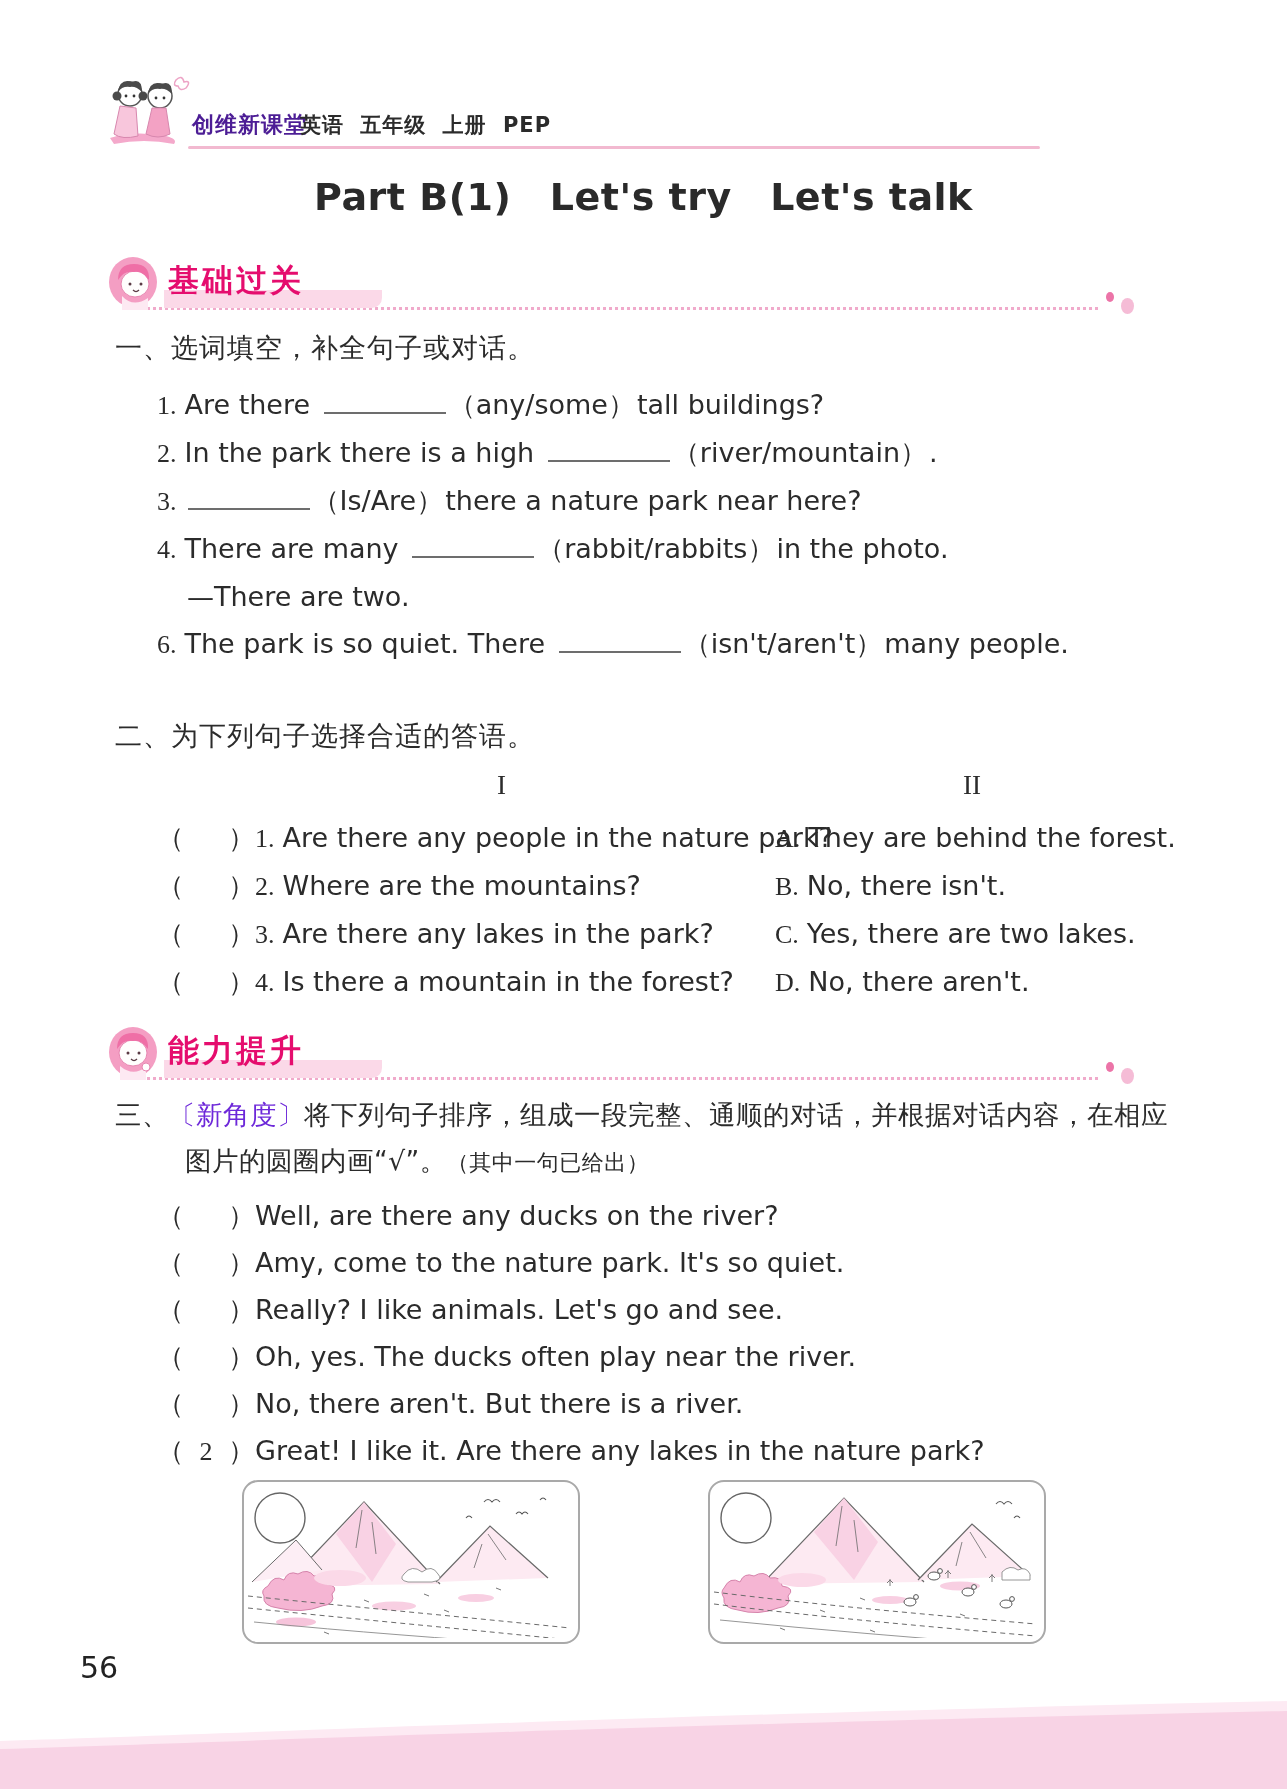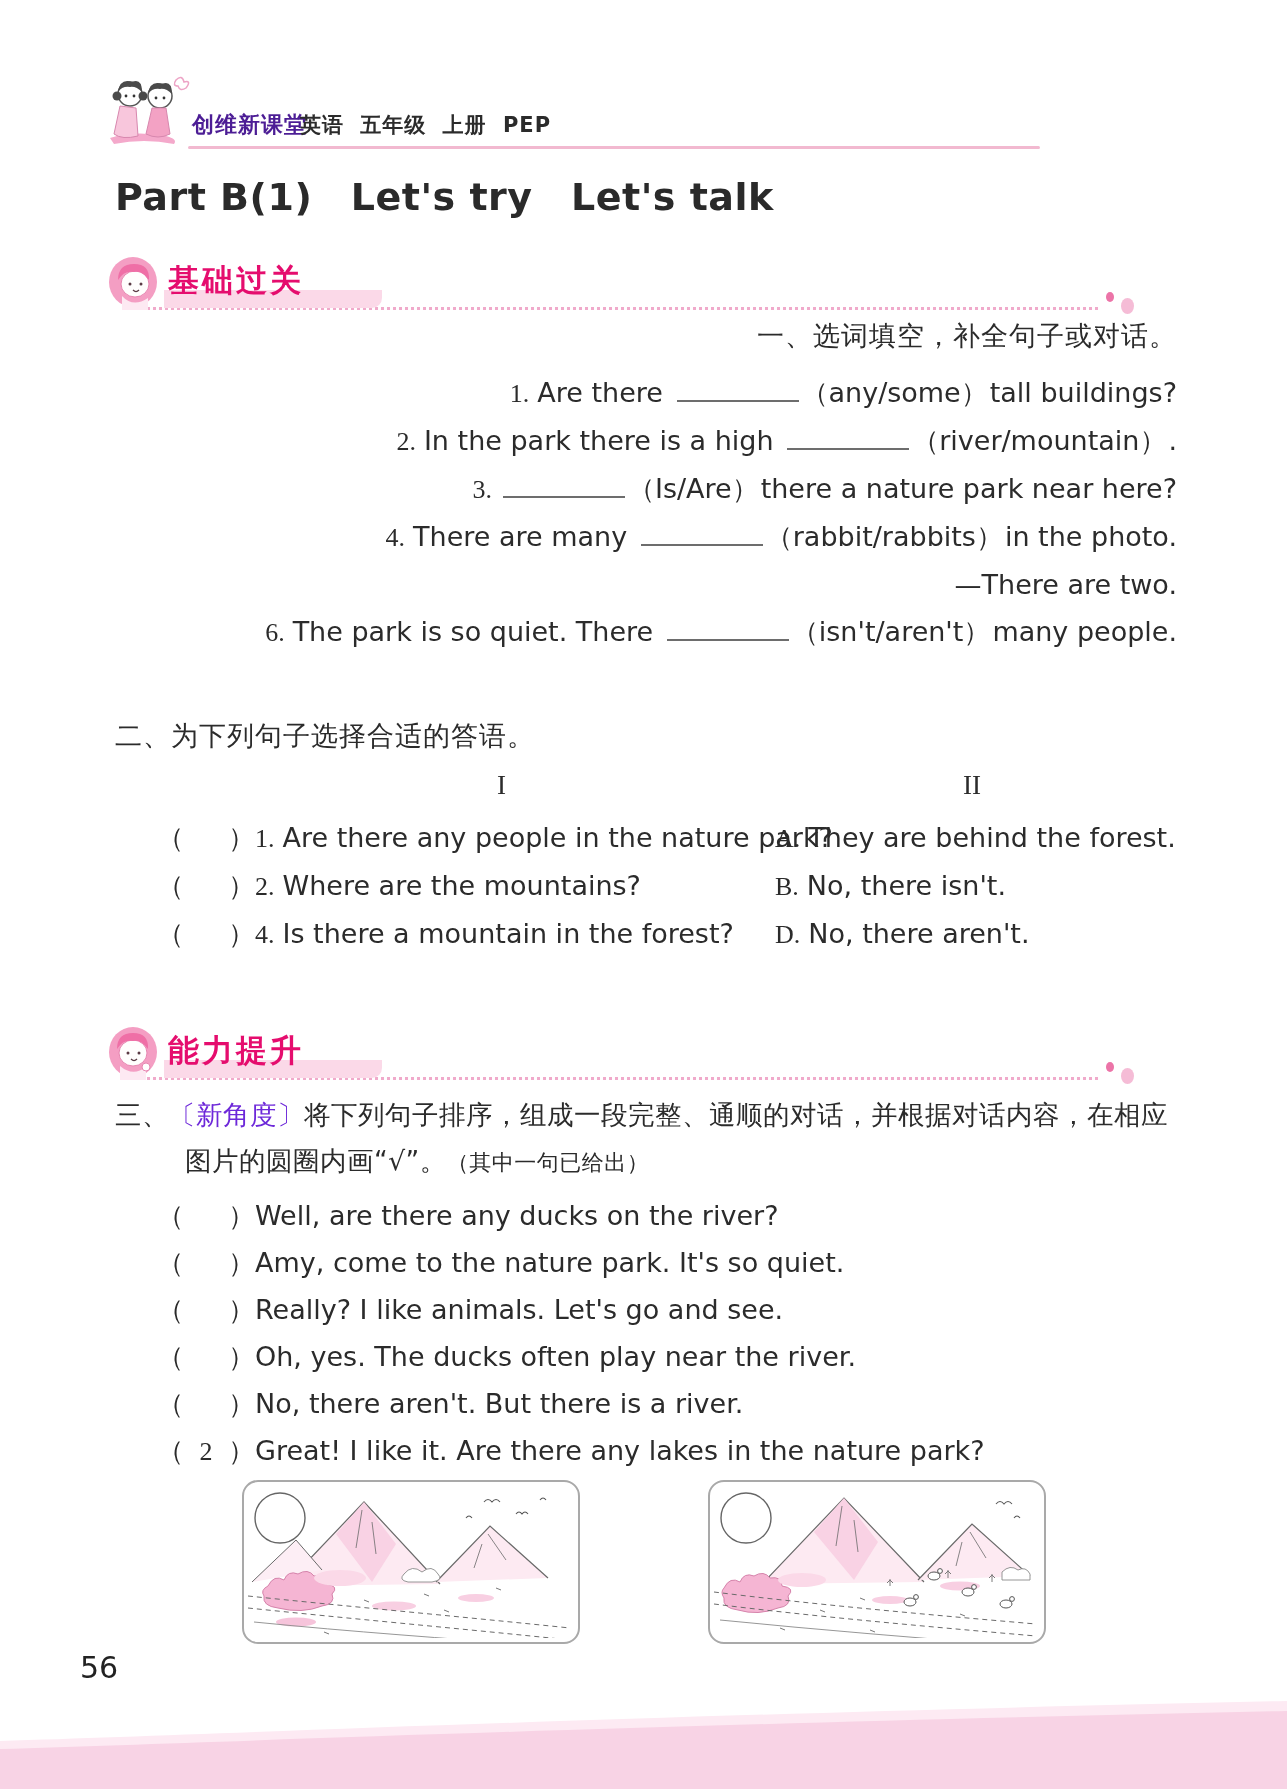--- a/index.html
+++ b/index.html
@@ -6,21 +6,21 @@
   .page{position:relative;width:1287px;height:1789px;background:#fff;overflow:hidden;
         font-family:"DejaVu Sans","Liberation Sans",sans-serif;color:#2b2b2b;}
 
   
   .hdr{position:absolute;left:100px;top:70px;width:1090px;height:84px;}
   .hdr-logo{position:absolute;left:4px;top:2px;}
   .hdr-brand{position:absolute;left:92px;top:40px;font-size:22px;font-weight:bold;color:#4c1d95;letter-spacing:1px;}
   .hdr-edition{position:absolute;left:200px;top:41px;font-size:21px;color:#2b2b2b;letter-spacing:1px;word-spacing:8px;font-weight:bold;}
   .hdr-rule{position:absolute;left:88px;top:76px;width:852px;height:0;border-bottom:3px solid #f2b9d0;border-radius:2px;}
 
-  .doc-title{position:absolute;left:115px;top:172px;width:1057px;margin:0;text-align:left;
+  .doc-title{position:absolute;left:115px;top:172px;width:1057px;margin:0;text-align:center;
              font-size:38px;font-weight:600;letter-spacing:.5px;color:#2a2a2a;white-space:pre;}
 
   
   .banner{position:absolute;left:100px;width:1090px;height:60px;}
   .banner-dots-rule{position:absolute;left:28px;right:92px;bottom:4px;border-bottom:3px dotted #f0aacb;}
   .banner-icon{position:absolute;left:8px;top:2px;}
   .banner-label{position:absolute;left:64px;top:6px;font-size:31px;font-weight:bold;color:#e50d6e;
                 font-family:"Liberation Sans",sans-serif;letter-spacing:3px;
                 background:linear-gradient(to bottom,transparent 62%,#fbd9e8 62%);
                 padding:0 78px 6px 4px;border-radius:0 10px 10px 0;}
@@ -100,21 +100,21 @@
       <circle cx="22" cy="28" r="1.5" fill="#5a3a44"></circle>
         <circle cx="33" cy="28" r="1.5" fill="#5a3a44"></circle>
       <path d="M25,34 q3,3 6,0" stroke="#5a3a44" stroke-width="1.2" fill="none"></path>
       <path d="M14,40 Q25,52 40,42 L40,54 L14,54 Z" fill="#fde9f2"></path>
     </svg>
     <span class="banner-label">基础过关</span>
     <span class="dot-s"></span>
     <span class="dot-b"></span>
   </div>
 
-  <div class="ex" style="top:316px;text-align:right;">
+  <div class="ex" style="top:328px;">
     <div class="ex-heading">一、选词填空，补全句子或对话。</div>
     <div class="rows" style="margin-top:13px;">
       <div class="row">
         <span class="num">1.</span><span class="pre">Are there</span> <span class="blank"></span><span>（any/some）</span><span class="post">tall buildings?</span>
       </div>
       <div class="row">
         <span class="num">2.</span><span class="pre">In the park there is a high</span> <span class="blank"></span><span>（river/mountain）</span><span class="post">.</span>
       </div>
       <div class="row">
         <span class="num">3.</span><span class="blank"></span><span>（Is/Are）</span><span class="post">there a nature park near here?</span>
@@ -137,20 +137,24 @@
       <span class="roman roman-1">I</span>
       <span class="roman roman-2">II</span>
     </div>
     <div class="match-row">
       <span class="match-left"><span class="paren">（</span><span class="slot"></span><span class="paren">）</span><span class="num">1.</span><span>Are there any people in the nature park?</span></span>
       <span><span class="letter">A.</span><span>They are behind the forest.</span></span>
     </div>
     <div class="match-row">
       <span class="match-left"><span class="paren">（</span><span class="slot"></span><span class="paren">）</span><span class="num">2.</span><span>Where are the mountains?</span></span>
       <span><span class="letter">B.</span><span>No, there isn't.</span></span>
+    </div>
+    <div class="match-row">
+      <span class="match-left"><span class="paren">（</span><span class="slot"></span><span class="paren">）</span><span class="num">3.</span><span>Are there any lakes in the park?</span></span>
+      <span><span class="letter">C.</span><span>Yes, there are two lakes.</span></span>
     </div>
     <div class="match-row">
       <span class="match-left"><span class="paren">（</span><span class="slot"></span><span class="paren">）</span><span class="num">4.</span><span>Is there a mountain in the forest?</span></span>
       <span><span class="letter">D.</span><span>No, there aren't.</span></span>
     </div>
   </div>
 
   <div class="banner" style="top:1024px;">
     <div class="banner-dots-rule"></div>
     <svg class="banner-icon" width="50" height="54" viewBox="0 0 50 54">

